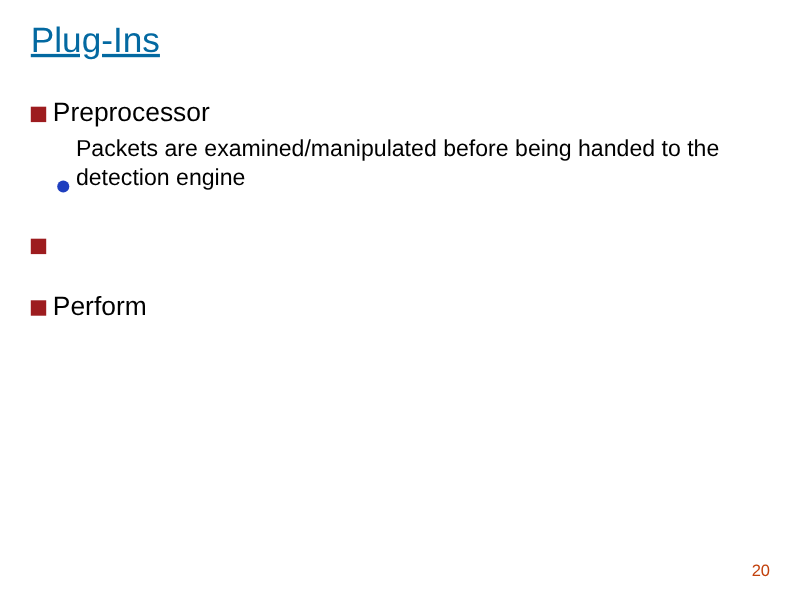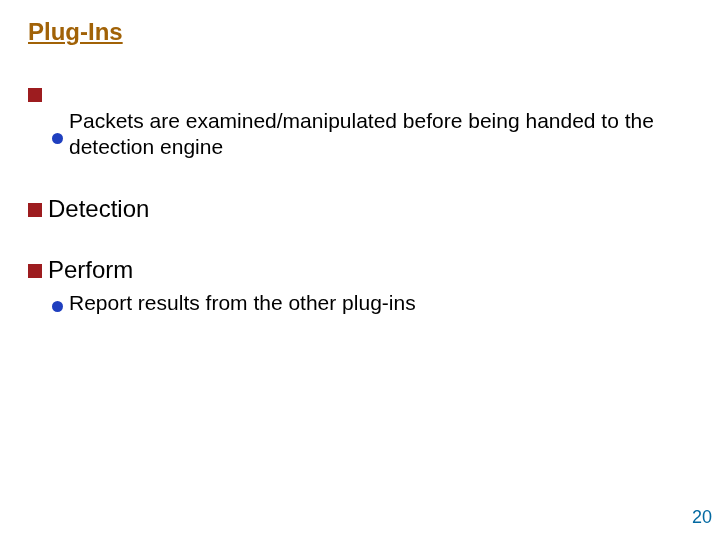--- a/index.html
+++ b/index.html
@@ -14,23 +14,23 @@
     position: relative;
   }
   .slide {
     position: relative;
     width: 720px;
     height: 540px;
     box-sizing: border-box;
     padding: 18px 28px 0 28px;
   }
   .title {
-    font-size: 24px;
-    font-weight: 700;
-    color: #a16207;
+    font-size: 32px;
+    font-weight: 400;
+    color: #0369a1;
     text-decoration: underline;
     margin: 0 0 6px 0;
     letter-spacing: 0px;
   }
   .content {
     padding-top: 28px;
   }
   .section {
     margin-bottom: 34px;
   }
@@ -44,78 +44,74 @@
   .l1 .bullet-sq {
     flex: 0 0 auto;
     width: 14px;
     height: 14px;
     background: #9d1c1f;
     margin-top: 8px;
     margin-right: 6px;
   }
   .l2 {
     display: flex;
-    align-items: center;
+    align-items: flex-end;
     font-size: 21px;
     line-height: 1.25;
     margin-left: 24px;
     margin-top: 4px;
   }
   .l2 .bullet-circ {
     flex: 0 0 auto;
     width: 11px;
     height: 11px;
     border-radius: 50%;
     background: #1f3fbf;
     margin-top: 8px;
     margin-right: 6px;
   }
   .l2 > span:last-child {
     flex: 1 1 auto;
   }
   .pagenum {
     position: absolute;
-    right: 8px;
+    right: 20px;
     bottom: 12px;
-    font-size: 18px;
-    color: #0369a1;
+    font-size: 15px;
+    color: #c2410c;
   }
 </style>
 </head>
 <body>
 
 <div class="slide">
   <h1 class="title">Plug-Ins</h1>
 
   <div class="content">
 
     <div class="section">
       <div class="l1">
         <span class="bullet-sq"></span>
+        <span>Preprocessor</span>
       </div>
       <div class="l2">
         <span class="bullet-circ"></span>
         <span>Packets are examined/manipulated before being handed to the detection engine</span>
       </div>
     </div>
 
     <div class="section">
       <div class="l1">
         <span class="bullet-sq"></span>
-        <span>Detection</span>
       </div>
     </div>
 
     <div class="section">
       <div class="l1">
         <span class="bullet-sq"></span>
         <span>Perform</span>
-      </div>
-      <div class="l2">
-        <span class="bullet-circ"></span>
-        <span>Report results from the other plug-ins</span>
       </div>
     </div>
 
   </div>
 
   <div class="pagenum">20</div>
 </div>
 
 </body></html>

